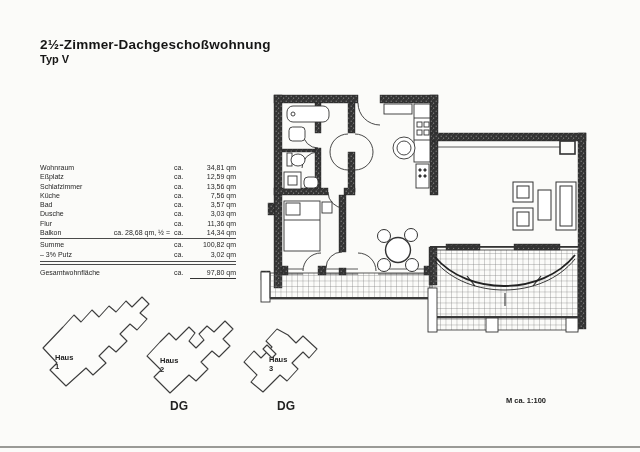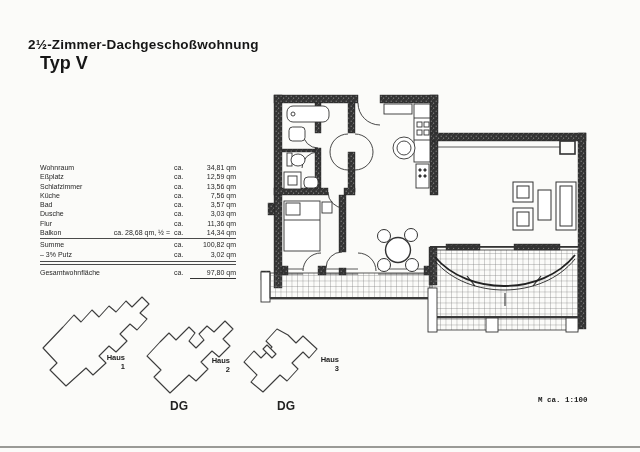--- a/index.html
+++ b/index.html
@@ -2,38 +2,38 @@
 <html><head>
 <meta charset="utf-8">
 <style>
   html,body{margin:0;padding:0;}
   body{
     width:640px;height:452px;position:relative;overflow:hidden;
     background:#fbfbf9;
     font-family:"Liberation Sans","DejaVu Sans",sans-serif;
     color:#1e1e1e;
   }
-  .page-title{position:absolute;left:28px;top:37px;font-size:13.5px;font-weight:bold;letter-spacing:.2px;color:#161616;}
-  .page-subtitle{position:absolute;left:40px;top:53px;font-size:18px;font-weight:bold;color:#161616;}
+  .page-title{position:absolute;left:40px;top:37px;font-size:13.5px;font-weight:bold;letter-spacing:.2px;color:#161616;}
+  .page-subtitle{position:absolute;left:40px;top:53px;font-size:11px;font-weight:bold;color:#161616;}
 
   
   .area-table{position:absolute;left:40px;top:163px;width:196px;font-size:7px;color:#262626;}
   .trow{display:grid;grid-template-columns:62px 1fr 16px 46px;line-height:9.3px;align-items:baseline;}
   .tlabel{text-align:left;white-space:nowrap;}
   .tnote{text-align:right;padding-right:4px;white-space:nowrap;}
   .tca{text-align:left;}
   .tval{text-align:right;white-space:nowrap;}
   .rule{border-top:1px solid #4a4a4a;margin:1px 0 1px 0;height:0;}
   .rule-double{border-top:1px solid #4a4a4a;border-bottom:1px solid #4a4a4a;height:2px;margin:2px 0 2px 0;}
   .trow.total{margin-top:3px;}
   .trow.total .tval{border-bottom:1.4px solid #333;padding-bottom:1px;}
 
-  .haus-label{position:absolute;width:34px;text-align:right;font-size:7.5px;font-weight:bold;line-height:8.5px;color:#222;margin-left:36px;}
+  .haus-label{position:absolute;width:34px;text-align:left;font-size:7.5px;font-weight:bold;line-height:8.5px;color:#222;}
   .dg-label{position:absolute;font-size:12px;font-weight:bold;color:#222;}
-  .scale-label{position:absolute;left:538px;top:396px;font-size:7.5px;font-weight:bold;color:#222;font-family:Liberation Mono, monospace;}
+  .scale-label{position:absolute;left:506px;top:396px;font-size:7.5px;font-weight:bold;color:#222;}
 
   .scan-edge-bottom{position:absolute;left:0;top:446px;width:640px;height:1.5px;background:#9a9a96;}
   svg{position:absolute;left:0;top:0;}
 </style>
 </head>
 <body>
 
 <svg width="640" height="452" viewBox="0 0 640 452">
   <defs>
     <pattern id="stip" width="5" height="5" patternUnits="userSpaceOnUse">

